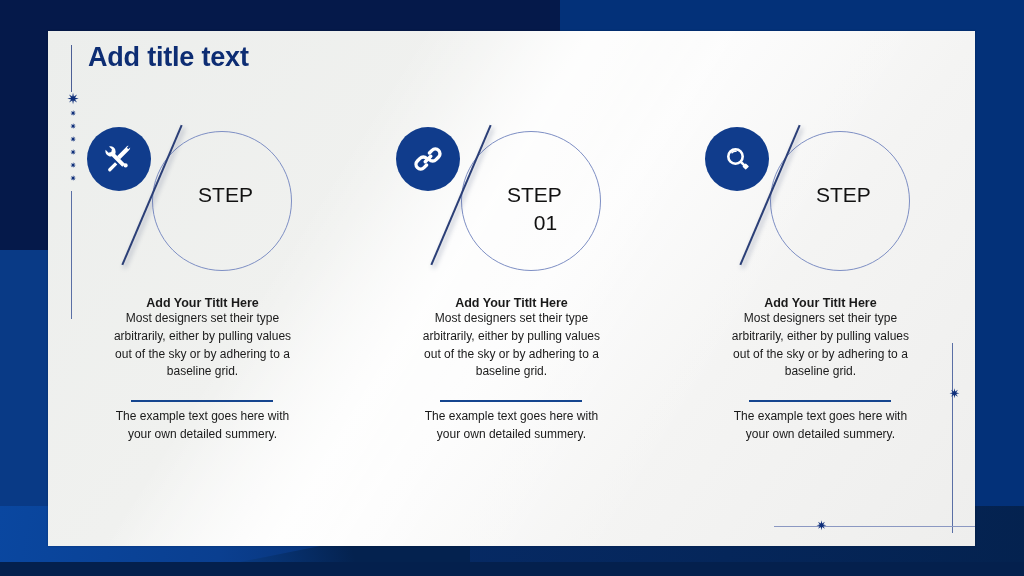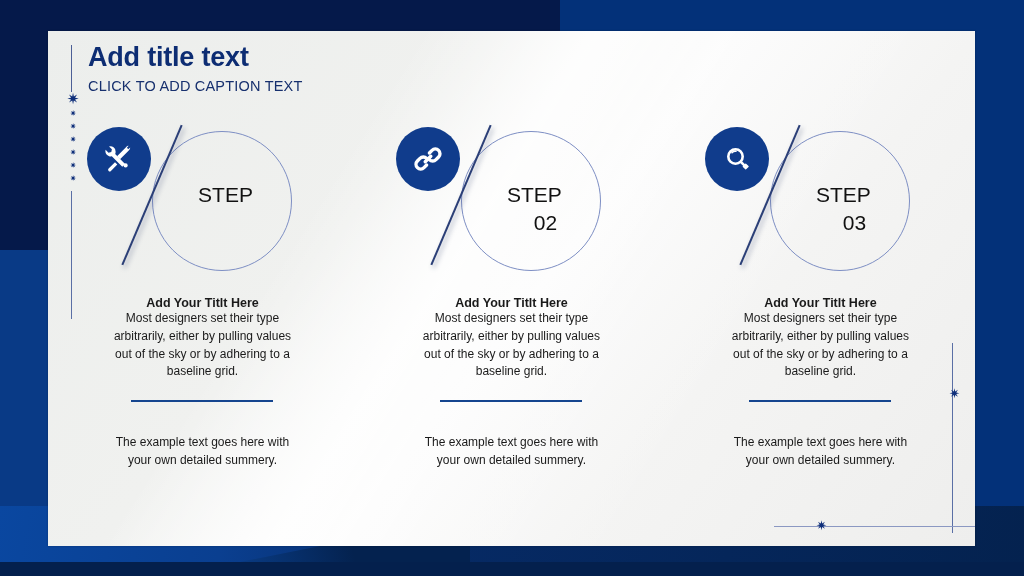--- a/index.html
+++ b/index.html
@@ -227,21 +227,21 @@
     color: #1a1a1a;
     text-align: center;
   }
   .step-divider {
     margin-top: 19px;
     width: 142px;
     height: 2px;
     background: #15458f;
   }
   .step-footer {
-    margin-top: 32px;
+    margin-top: 6px;
     width: 200px;
     font-size: 12px;
     line-height: 1.48;
     color: #1a1a1a;
     text-align: center;
   }
 
   
   .right-rule {
     position: absolute;
@@ -284,21 +284,20 @@
   <div class="bg-diag-bottom"></div>
   <div class="bg-diag-wedge"></div>
   <div class="bg-bottom-strip"></div>
 
   <div class="panel">
     <div class="panel-sheen"></div>
 
     <div class="title-rule"></div>
     <div class="header">
       <div class="title">Add title text</div>
-      <div class="caption">CLICK TO ADD CAPTION TEXT</div>
     </div>
 
     <div class="star-col">
       <span class="star s-big">✷</span>
       <span class="star s-small">✷</span>
       <span class="star s-small">✷</span>
       <span class="star s-small">✷</span>
       <span class="star s-small">✷</span>
       <span class="star s-small">✷</span>
       <span class="star s-small">✷</span>
@@ -339,21 +338,21 @@
             <svg width="32" height="32" viewBox="0 0 32 32" aria-hidden="true">
               <g fill="none" stroke="#ffffff" stroke-width="3.4" stroke-linecap="round">
                 <path d="M13.2 18.8 18.8 13.2"></path>
                 <path d="M17.4 10.0l2.6-2.6a4.6 4.6 0 0 1 6.6 6.6l-2.6 2.6a4.6 4.6 0 0 1-6.6 0"></path>
                 <path d="M14.6 22.0l-2.6 2.6a4.6 4.6 0 0 1-6.6-6.6l2.6-2.6a4.6 4.6 0 0 1 6.6 0"></path>
               </g>
             </svg>
           </div>
           <div class="step-label">
             <span>STEP</span>
-            <span class="num">02</span>
+            <span class="num">01</span>
           </div>
         </div>
         <div class="step-title">Add Your Titlt Here</div>
         <div class="step-body">Most designers set their type arbitrarily, either by pulling values out of the sky or by adhering to a baseline grid.</div>
         <div class="step-divider"></div>
         <div class="step-footer">The example text goes here with your own detailed summery.</div>
       </div>
 
       <div class="step-col">
         <div class="step-graphic">
@@ -364,21 +363,20 @@
               <g fill="none" stroke="#ffffff" stroke-width="2.6">
                 <circle cx="14.5" cy="13.5" r="7.2"></circle>
                 <path d="M11.0 9.6a4.6 4.6 0 0 1 4.0-1.4" stroke-width="1.6" stroke-linecap="round"></path>
                 <path d="M19.8 18.8 23.4 22.4" stroke-linecap="round"></path>
               </g>
               <rect x="22.4" y="21.2" width="4.6" height="4.6" rx="0.6" fill="#ffffff" transform="rotate(45 24.7 23.5)"></rect>
             </svg>
           </div>
           <div class="step-label">
             <span>STEP</span>
-            <span class="num">03</span>
           </div>
         </div>
         <div class="step-title">Add Your Titlt Here</div>
         <div class="step-body">Most designers set their type arbitrarily, either by pulling values out of the sky or by adhering to a baseline grid.</div>
         <div class="step-divider"></div>
         <div class="step-footer">The example text goes here with your own detailed summery.</div>
       </div>
 
     </div>
 

